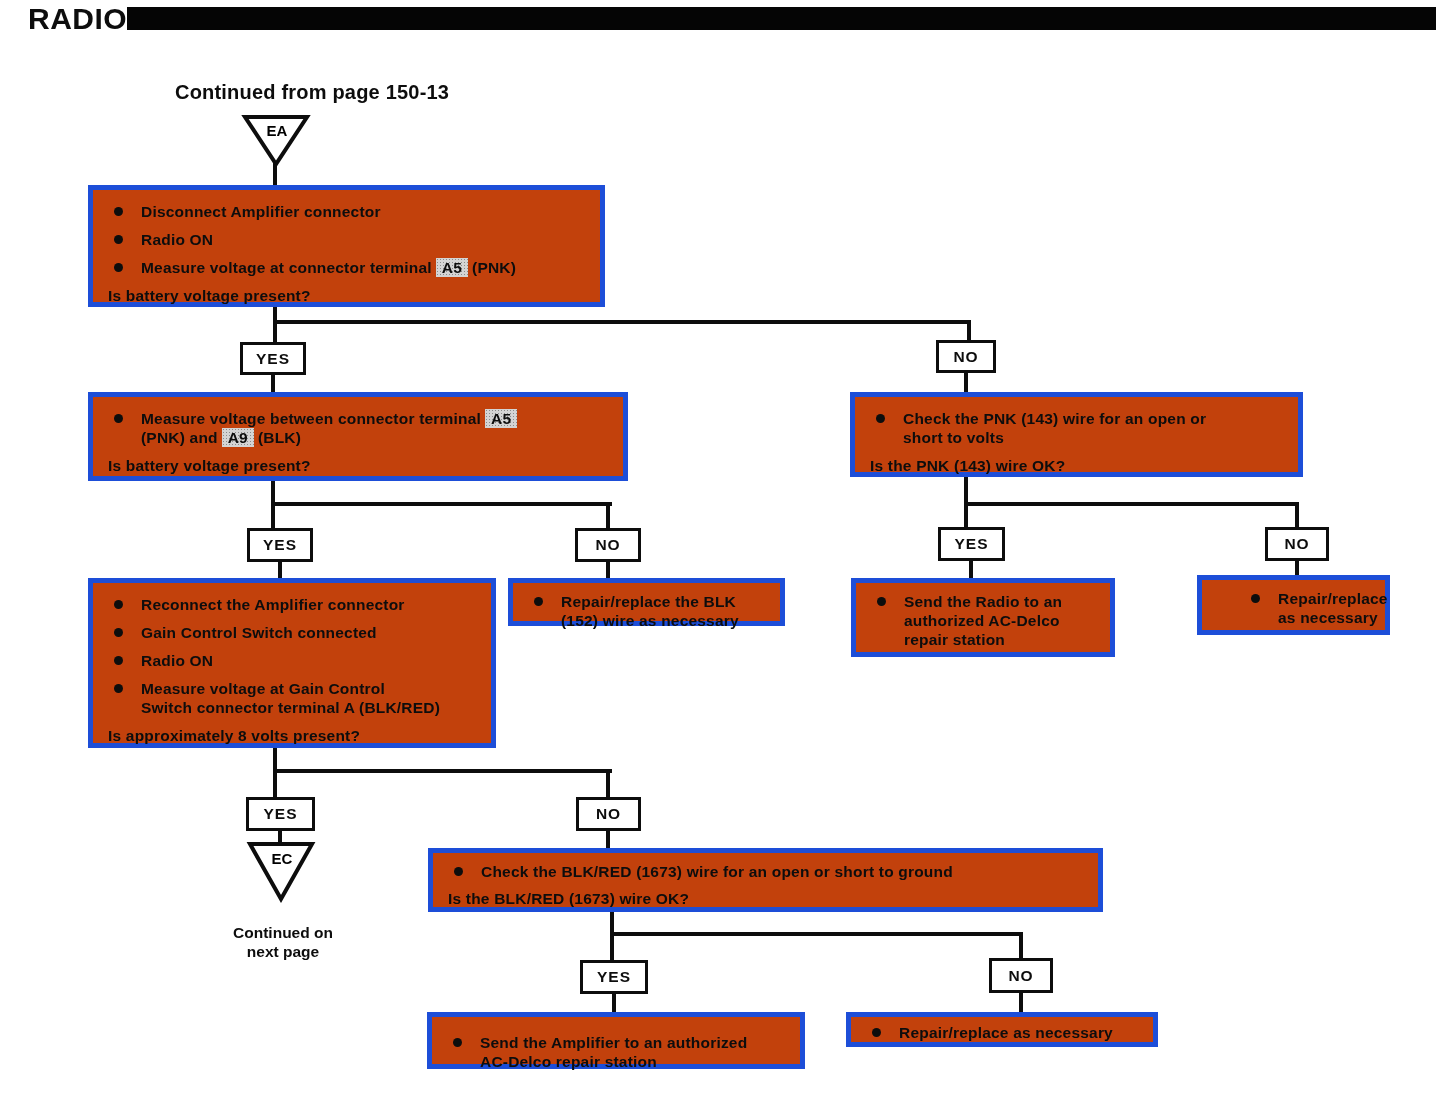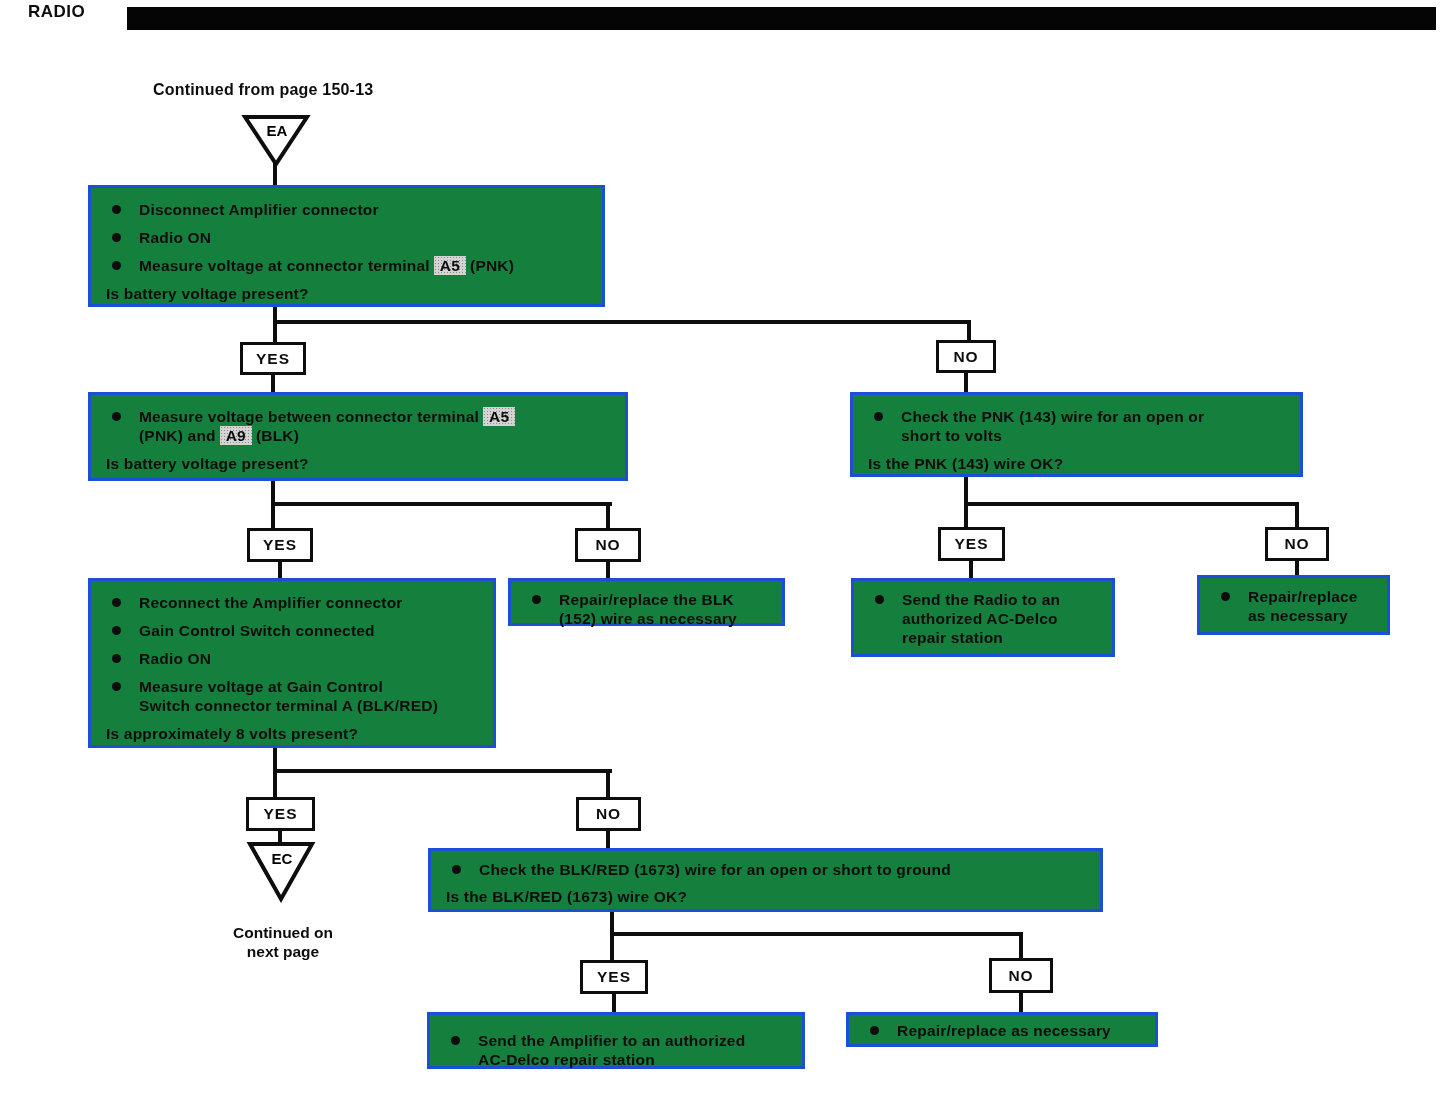--- a/index.html
+++ b/index.html
@@ -1,28 +1,28 @@
 <!DOCTYPE html>
 <html><head>
 <meta charset="utf-8">
 <style>
   html,body { margin:0; padding:0; background:#e8e8e8; }
   .canvas {
     position:relative; width:1440px; height:1104px; background:#ffffff;
     font-family:"Liberation Sans", sans-serif; font-weight:700; color:#0d0d0d;
     overflow:hidden;
   }
-  .hdr-title { position:absolute; left:28px; top:2px; font-size:17px; letter-spacing:0.5px; }
+  .hdr-title { position:absolute; left:28px; top:2px; font-size:30px; letter-spacing:0.5px; }
   .hdr-bar { position:absolute; left:127px; top:7px; width:1309px; height:23px; background:#050505; }
 
-  .note { position:absolute; font-size:16px; letter-spacing:0.2px; }
+  .note { position:absolute; font-size:20px; letter-spacing:0.2px;margin-left:22px; }
 
   .line { position:absolute; background:#0d0d0d; }
 
-  .box { position:absolute; border:3px solid #1d4ed8; background:#15803d; box-sizing:border-box; }
+  .box { position:absolute; border:5px solid #1d4ed8; background:#c2410c; box-sizing:border-box; }
   .brow { display:flex; align-items:flex-start; margin-bottom:9px; }
   .brow.tight { margin-bottom:8px; }
   .dot { width:9px; height:9px; background:#0d0d0d; border-radius:50%; margin:5px 18px 0 21px; flex:none; }
   .btext { font-size:15.5px; line-height:19px; letter-spacing:0.2px; }
   .bline { display:block; }
   .q { font-size:15.5px; line-height:19px; margin-left:15px; letter-spacing:0.2px; }
   .pt12 { padding-top:12px; } .pt9 { padding-top:9px; } .pt8 { padding-top:16px; } .pt6 { padding-top:6px; }
 
   .chip {
     display:inline-block; padding:0 6px; margin:0 4px;
@@ -166,21 +166,21 @@
     <div class="brow">
       <span class="dot"></span>
       <span class="btext">
         <span class="bline">Send the Radio to an</span>
         <span class="bline">authorized AC-Delco</span>
         <span class="bline">repair station</span>
       </span>
     </div>
   </div>
 
-  <div class="box pt9" style="left:1197px; top:575px; width:193px; height:60px;">
+  <div class="box pt9" style="left:1197px; top:575px; width:193px; height:60px;padding-left:28px;">
     <div class="brow">
       <span class="dot"></span>
       <span class="btext">
         <span class="bline">Repair/replace</span>
         <span class="bline">as necessary</span>
       </span>
     </div>
   </div>
 
   <div class="yn" style="left:246px; top:797px; width:69px; height:34px;">YES</div>

